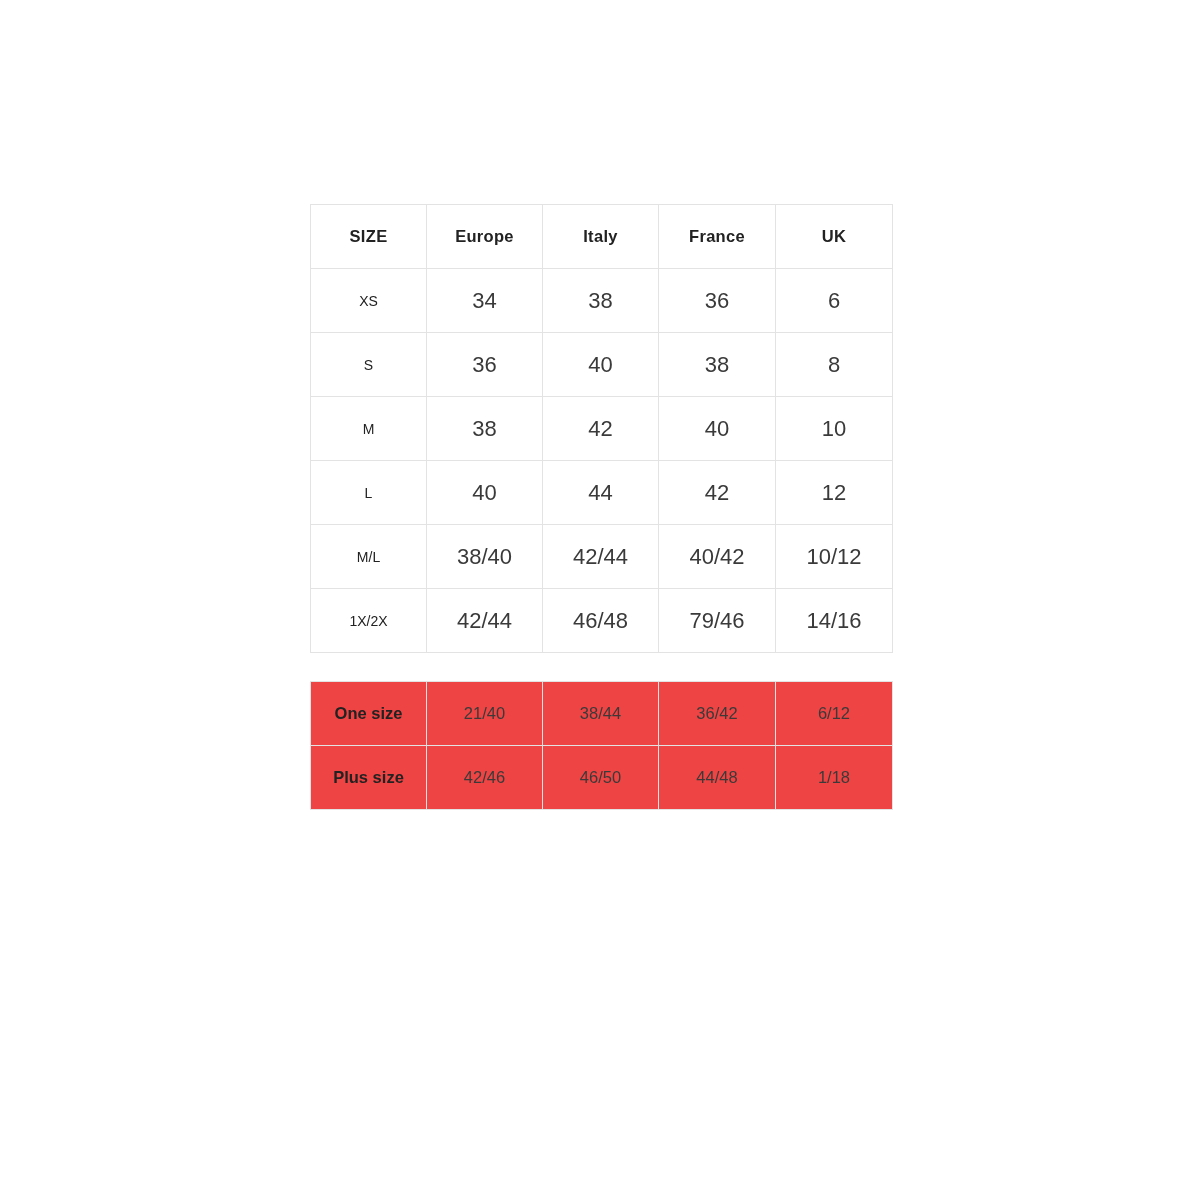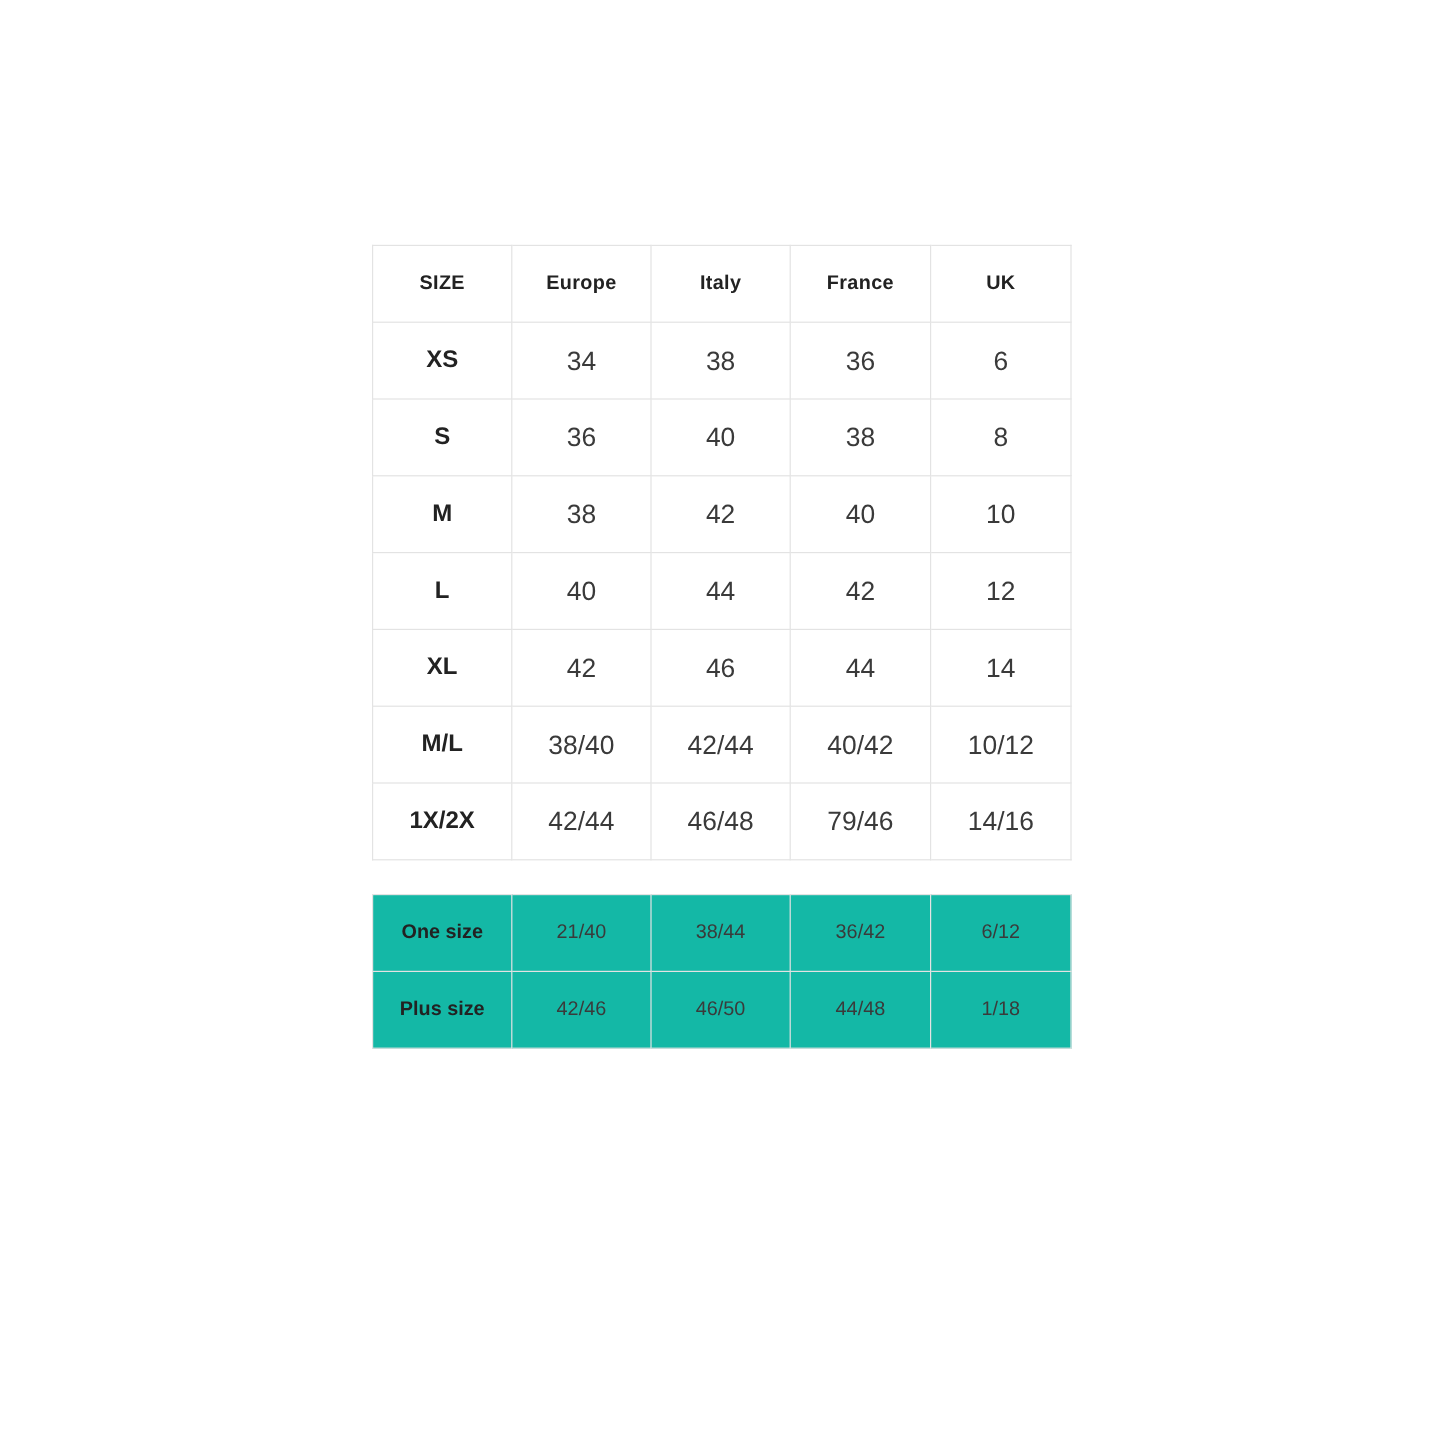--- a/index.html
+++ b/index.html
@@ -50,32 +50,32 @@
   col.c-france { width: 117px; }
   col.c-uk     { width: 117px; }
 
   table.size-table thead th {
     font-weight: bold;
     font-size: 16.5px;
     color: #222222;
     letter-spacing: 0.3px;
   }
   table.size-table tbody td.size-label {
-    font-weight: bold;
+    font-weight: normal;
     color: #222222;
-    font-size: 20px;
+    font-size: 14px;
   }
   .spacer {
     height: 28px;
   }
   table.extra-table {
     border-collapse: collapse;
     table-layout: fixed;
     width: 582px;
-    background: #14b8a6;
+    background: #ef4444;
   }
   table.extra-table td {
     border: 1px solid #e3e3e3;
     height: 63px;
     text-align: center;
     vertical-align: middle;
     font-size: 16.5px;
     color: #3a3a3a;
     padding: 0;
   }
@@ -130,27 +130,20 @@
           <td>10</td>
         </tr>
         <tr>
           <td class="size-label">L</td>
           <td>40</td>
           <td>44</td>
           <td>42</td>
           <td>12</td>
         </tr>
         <tr>
-          <td class="size-label">XL</td>
-          <td>42</td>
-          <td>46</td>
-          <td>44</td>
-          <td>14</td>
-        </tr>
-        <tr>
           <td class="size-label">M/L</td>
           <td>38/40</td>
           <td>42/44</td>
           <td>40/42</td>
           <td>10/12</td>
         </tr>
         <tr>
           <td class="size-label">1X/2X</td>
           <td>42/44</td>
           <td>46/48</td>

